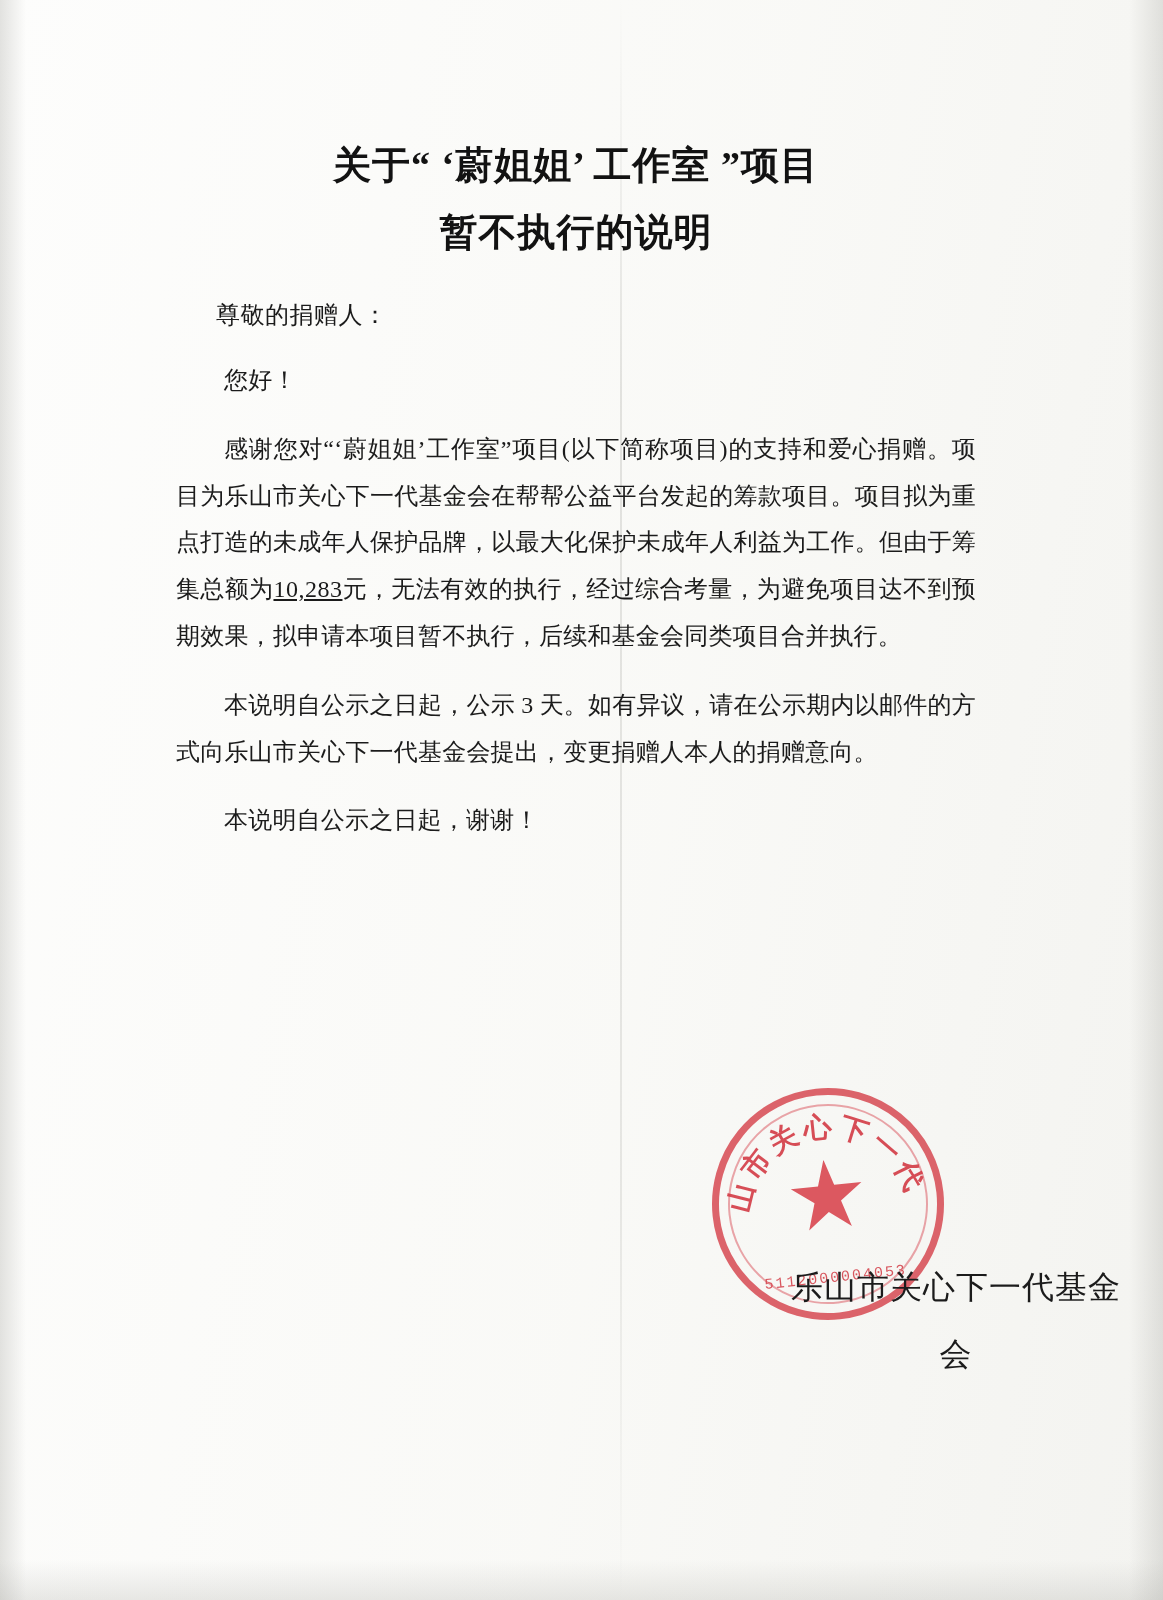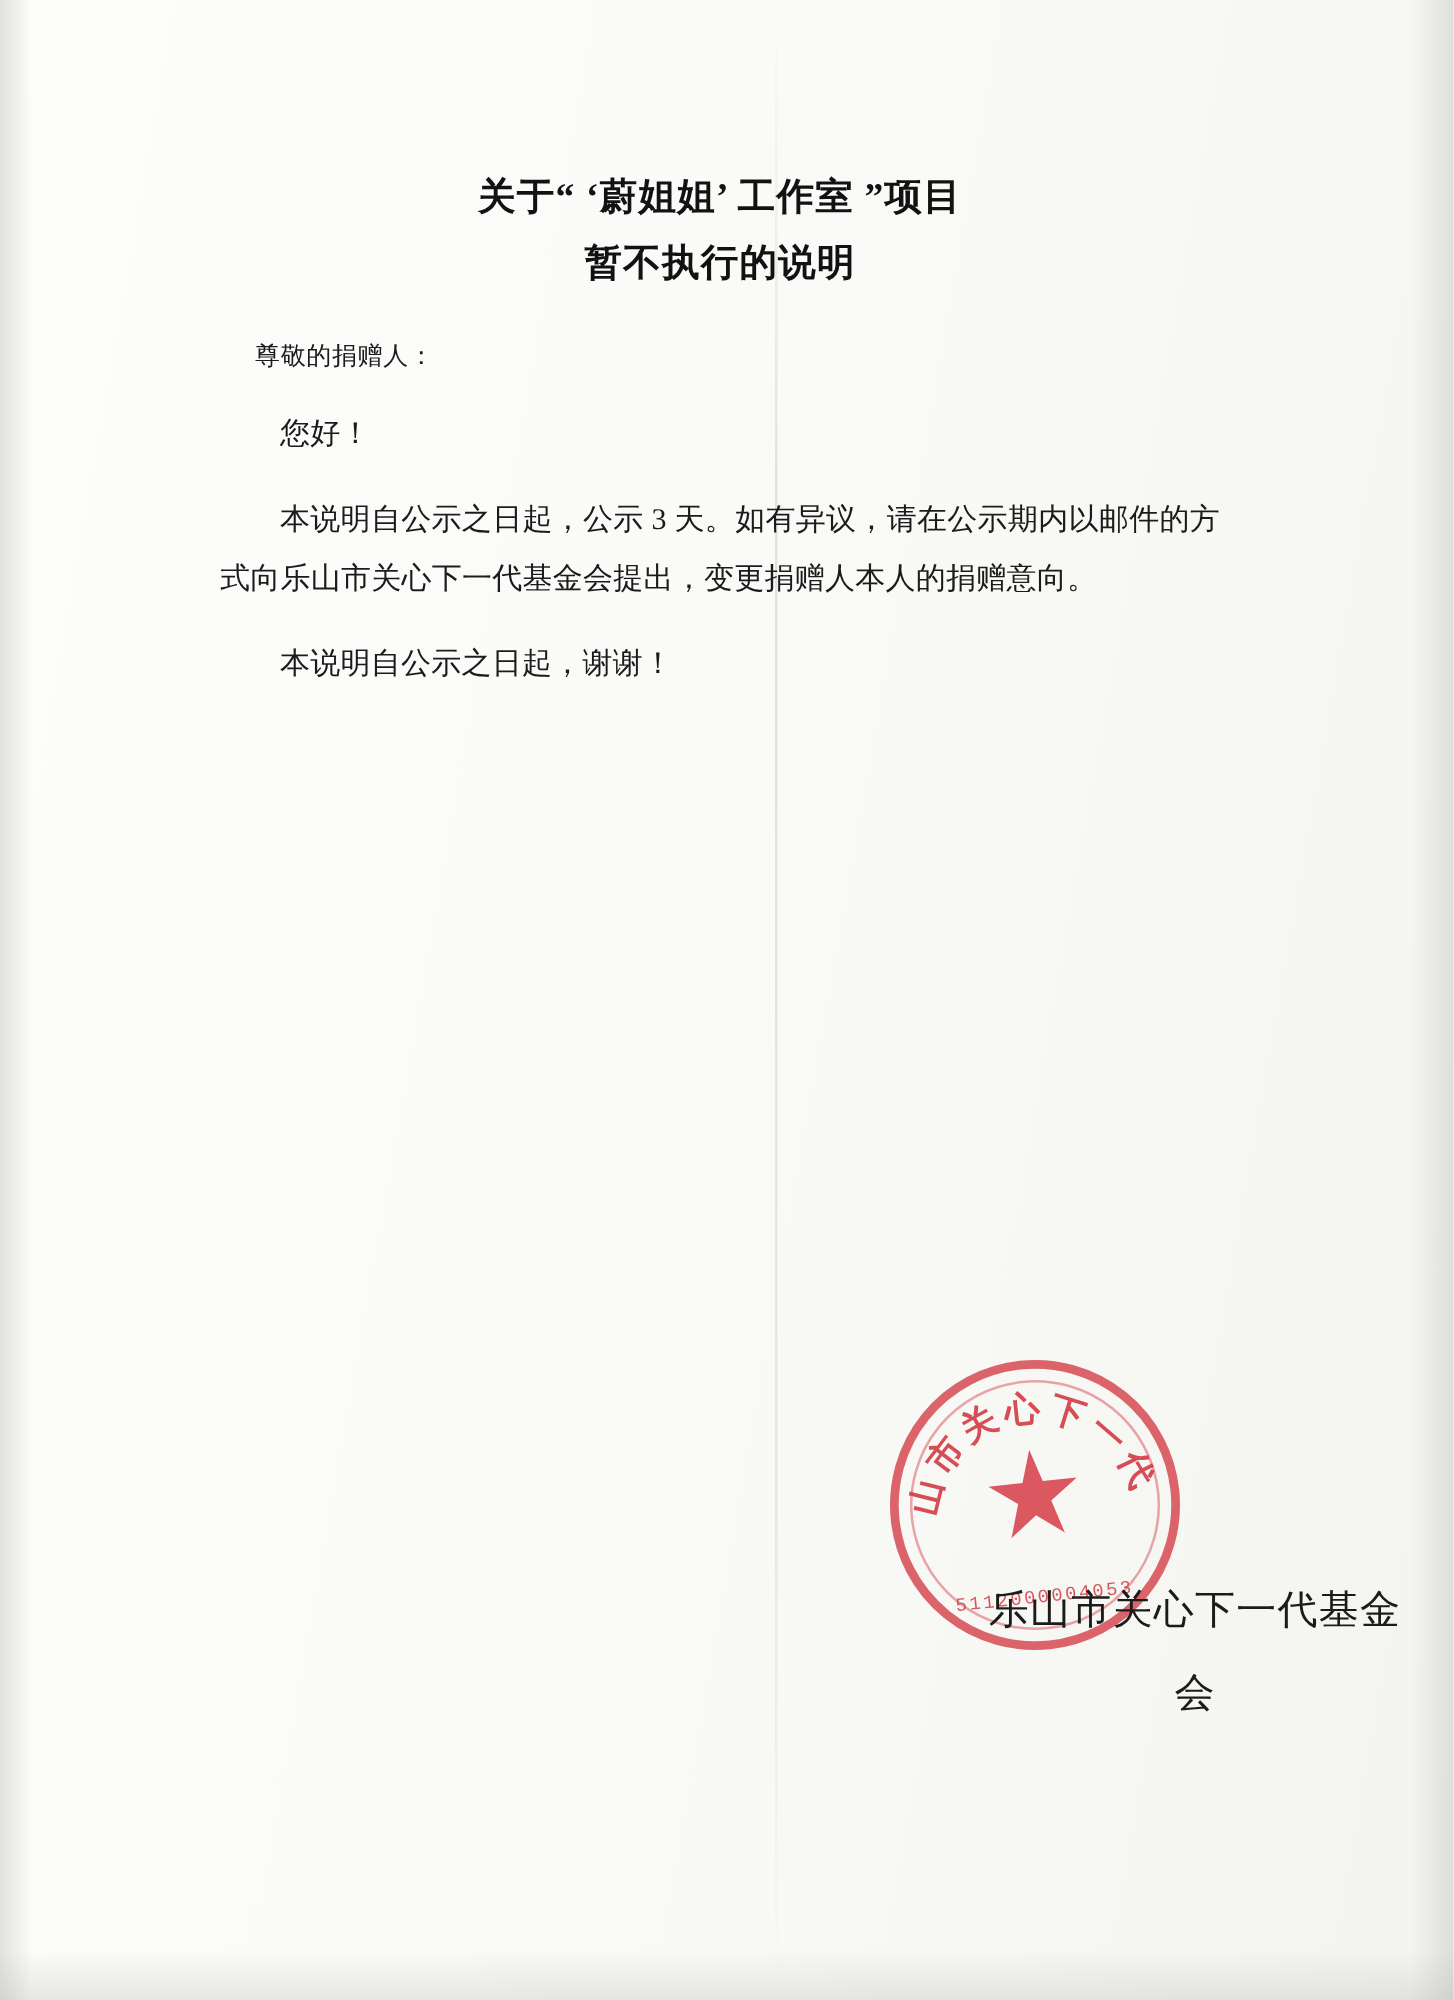--- a/index.html
+++ b/index.html
@@ -47,32 +47,32 @@
   .content {
     position: absolute;
     left: 176px;
     top: 132px;
     width: 800px;
   }
 
   .title-block {
     text-align: center;
     font-weight: bold;
-    font-size: 30px;
+    font-size: 38px;
     letter-spacing: 1px;
     line-height: 1.75;
     color: #121212;
   }
   .title-line-1 { white-space: pre; }
   .title-line-2 { white-space: pre; }
 
   .salutation {
     margin-top: 34px;
-    margin-left: 28px;
-    font-size: 20px;
+    margin-left: 40px;
+    font-size: 24px;
     letter-spacing: 0.5px;
   }
 
   p.body-par {
     font-size: 24px;
     line-height: 1.95;
     text-align: justify;
     text-justify: inter-ideograph;
     margin: 22px 0 0 0;
     text-indent: 2em;
@@ -167,20 +167,21 @@
 
     <div class="title-block">
       <div class="title-line-1">关于“ ‘蔚姐姐’ 工作室 ”项目</div>
       <div class="title-line-2">暂不执行的说明</div>
     </div>
 
     <div class="salutation">尊敬的捐赠人：</div>
 
     <p class="body-par greet">您好！</p>
 
+    <p class="body-par"><span>感谢您对“‘蔚姐姐’工作室”项目(以下简称项目)的支持和爱心捐赠。项目为乐山市关心下一代基金会在帮帮公益平台发起的筹款项目。项目拟为重点打造的未成年人保护品牌，以最大化保护未成年人利益为工作。但由于筹集总额为</span><span class="amount">10,283</span><span>元，无法有效的执行，经过综合考量，为避免项目达不到预期效果，拟申请本项目暂不执行，后续和基金会同类项目合并执行。</span></p>
 
     <p class="body-par">本说明自公示之日起，公示 3 天。如有异议，请在公示期内以邮件的方式向乐山市关心下一代基金会提出，变更捐赠人本人的捐赠意向。</p>
 
 
     <p class="body-par">本说明自公示之日起，谢谢！</p>
   </div>
 
   <div class="seal">
     <div class="seal-inner-ring"></div>
     <svg class="seal-arc" viewBox="0 0 232 232">

